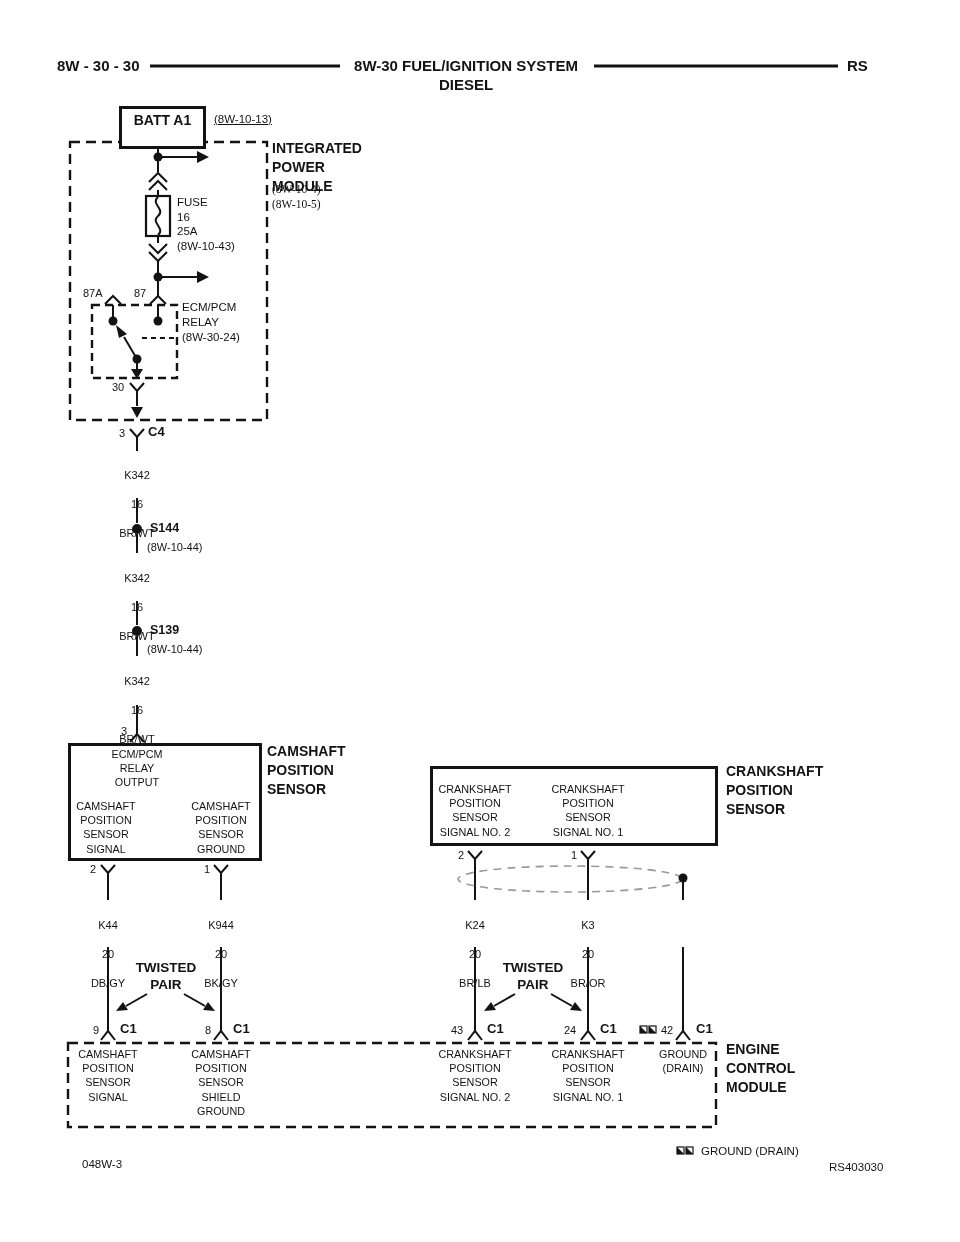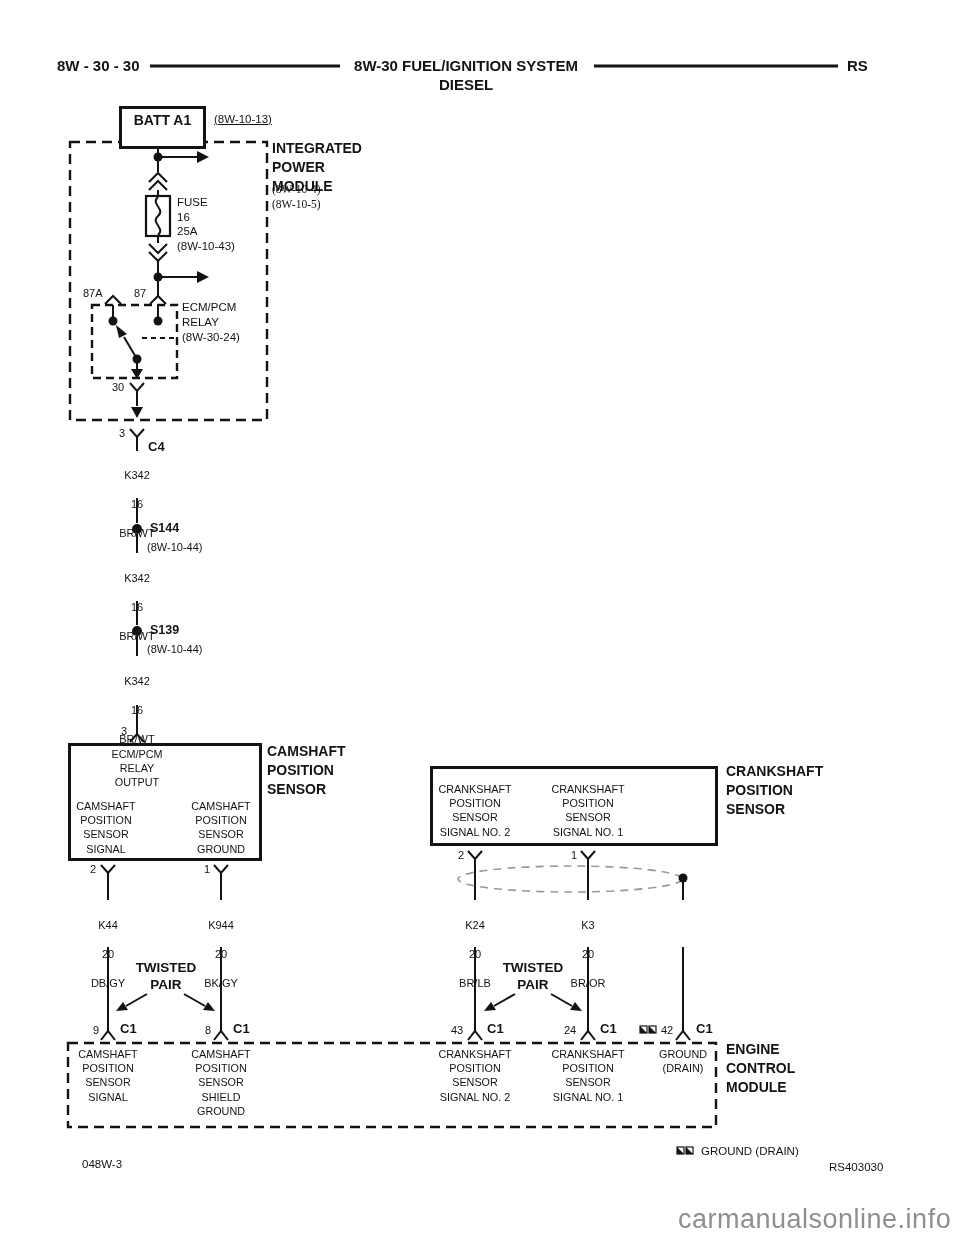--- a/index.html
+++ b/index.html
@@ -168,21 +168,21 @@
 (8W-10-43)</div>
 
   <div class="t lblstack" style="left:182px;top:300px;">ECM/PCM
 RELAY</div>
   <div class="t lblstack" style="left:182px;top:330px;">(8W-30-24)</div>
   <div class="t pin" style="left:83px;top:287px;">87A</div>
   <div class="t pin" style="left:134px;top:287px;">87</div>
   <div class="t pin" style="left:112px;top:381px;">30</div>
 
   <div class="t pin" style="left:119px;top:427px;">3</div>
-  <div class="t conn" style="left:148px;top:425px;margin-top:15px;">C4</div>
+  <div class="t conn" style="left:148px;top:425px;">C4</div>
 
   <div class="t wl" style="left:105px;top:453px;">
     <span>K342</span>
     <span>16</span>
     <span>BR/WT</span>
   </div>
   <div class="t splice" style="left:150px;top:521px;">S144</div>
   <div class="t pin" style="left:147px;top:541px;">(8W-10-44)</div>
   <div class="t wl" style="left:105px;top:556px;">
     <span>K342</span>
@@ -287,15 +287,14 @@
 SIGNAL NO. 1</div>
   <div class="t inner" style="left:643px;top:1047px;width:80px;">GROUND
 (DRAIN)</div>
   <div class="t title" style="left:726px;top:1040px;width:86px;">ENGINE
 CONTROL
 MODULE</div>
 
   <div class="t small" style="left:701px;top:1144px;">GROUND (DRAIN)</div>
   <div class="t small" style="left:57px;top:1157px;margin-left:25px;">048W-3</div>
   <div class="t small" style="left:829px;top:1160px;">RS403030</div>
-  <div class="watermark" style="left:678px;top:1204px;">carmanualsonline.info</div>
 
 </div>
 
 </body></html>

